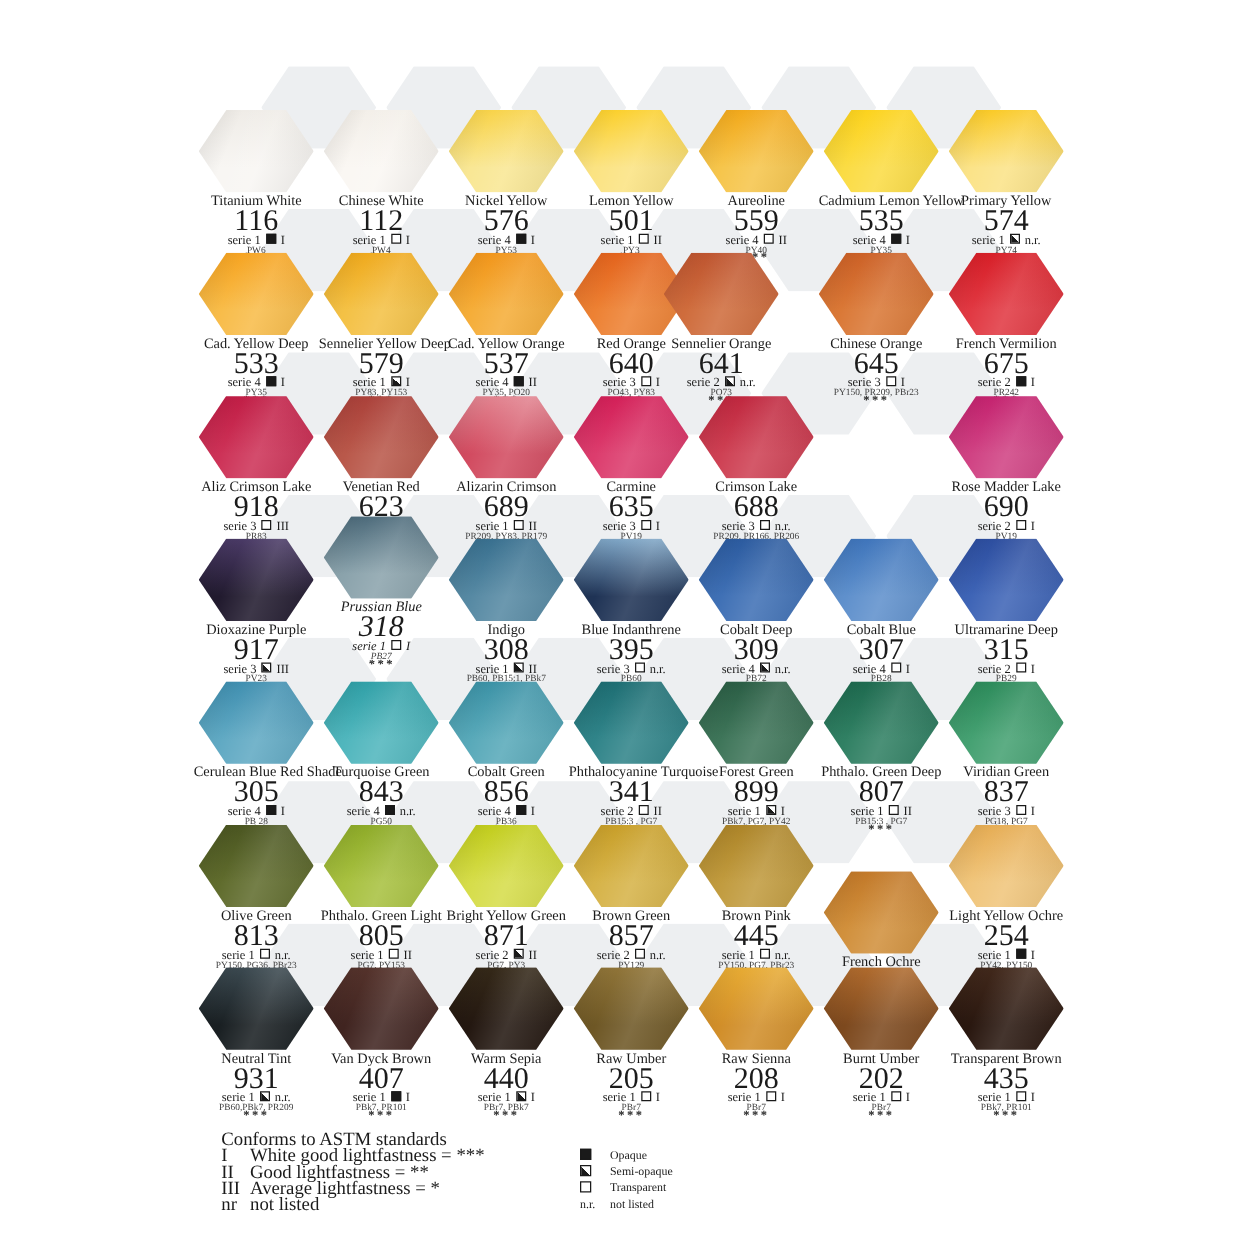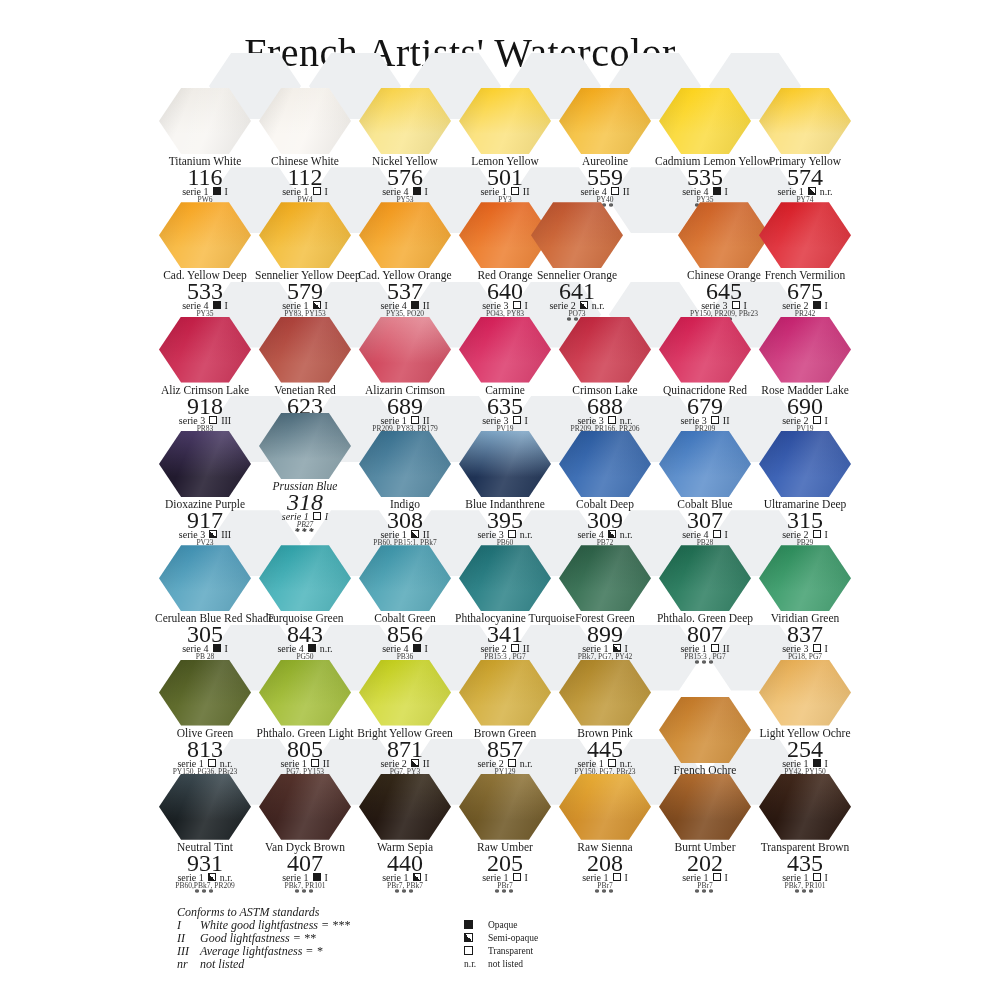--- a/index.html
+++ b/index.html
@@ -18,32 +18,31 @@
   .name{font-size:11.5px;line-height:11px;height:11px;margin-top:2px;white-space:nowrap;}
   .num{font-size:24px;line-height:20px;height:20px;}
   .serie{font-size:10px;line-height:9px;height:9px;}
   .pig{font-size:7.5px;line-height:7px;height:7px;color:#3b3b3b;white-space:nowrap;}
   .stars{font-size:10px;line-height:8px;height:8px;font-weight:bold;letter-spacing:2px;}
   .sym{display:inline-block;width:6px;height:6px;border:1px solid #1a1a1a;
        margin:0 4px 1px 4px;vertical-align:-1px;background:#fff;}
   .sym.opaque{background:#1a1a1a;}
   .sym.semi{background:linear-gradient(to top right,#1a1a1a 50%,#ffffff 50%);}
   .sym.transparent{background:#ffffff;}
-  .legend-astm{position:absolute;left:177px;top:906px;font-size:12px;line-height:13px;font-style:italic;}
+  .legend-astm{position:absolute;left:177px;top:906px;font-size:15px;line-height:13px;}
   .astm-key{display:inline-block;width:23px;}
   .legend-op{position:absolute;left:464px;top:919px;font-size:9.5px;line-height:13px;}
   .op-sym{display:inline-block;width:24px;text-align:left;}
   .op-sym .sym{width:7px;height:7px;margin:0;}
   .op-nr{font-size:9.5px;}
 </style>
 </head>
 <body>
 
 <div class="page">
-  <h1 class="title">French Artists' Watercolor</h1>
   <div class="grid" id="grid">
       <div class="hex gray" style="left: 209px; top: 53px;"></div>
       <div class="hex gray" style="left: 309px; top: 53px;"></div>
       <div class="hex gray" style="left: 409px; top: 53px;"></div>
       <div class="hex gray" style="left: 509px; top: 53px;"></div>
       <div class="hex gray" style="left: 609px; top: 53px;"></div>
       <div class="hex gray" style="left: 709px; top: 53px;"></div>
       <div class="hex gray" style="left: 209px; top: 167.3px;"></div>
       <div class="hex gray" style="left: 309px; top: 167.3px;"></div>
       <div class="hex gray" style="left: 409px; top: 167.3px;"></div>
@@ -169,21 +168,21 @@
         <div class="stars">***</div>
       </div>
       <div class="cell" style="left: 527px; top: 202.3px;">
         <div class="hex swatch" style="background:linear-gradient(180deg,#BE5530 0%,#CF6C3C 70%)"></div>
         <div class="name">Sennelier Orange</div>
         <div class="num">641</div>
         <div class="serie"><span>serie 2</span><span class="sym semi"></span><span>n.r.</span></div>
         <div class="pig">PO73</div>
         <div class="stars">***</div>
       </div>
-      <div class="cell" style="left: 674px; top: 202.3px;">
+      <div class="cell" style="left: 651px; top: 202.3px;">
         <div class="hex swatch" style="background:linear-gradient(180deg,#CC6127 0%,#DA7836 70%)"></div>
         <div class="name">Chinese Orange</div>
         <div class="num">645</div>
         <div class="serie"><span>serie 3</span><span class="sym transparent"></span><span>I</span></div>
         <div class="pig">PY150, PR209, PBr23</div>
         <div class="stars">***</div>
       </div>
       <div class="cell" style="left: 755px; top: 202.3px;">
         <div class="hex swatch" style="background:linear-gradient(180deg,#D71F28 0%,#E13842 70%)"></div>
         <div class="name">French Vermilion</div>
@@ -223,28 +222,20 @@
         <div class="serie"><span>serie 3</span><span class="sym transparent"></span><span>I</span></div>
         <div class="pig">PV19</div>
         <div class="stars">***</div>
       </div>
       <div class="cell" style="left: 555px; top: 316.6px;">
         <div class="hex swatch" style="background:linear-gradient(180deg,#C0283F 0%,#CE4053 70%)"></div>
         <div class="name">Crimson Lake</div>
         <div class="num">688</div>
         <div class="serie"><span>serie 3</span><span class="sym transparent"></span><span>n.r.</span></div>
         <div class="pig">PR209, PR166, PR206</div>
-        <div class="stars">***</div>
-      </div>
-      <div class="cell" style="left: 655px; top: 316.6px;">
-        <div class="hex swatch" style="background:linear-gradient(180deg,#D11F51 0%,#DB3A66 70%)"></div>
-        <div class="name">Quinacridone Red</div>
-        <div class="num">679</div>
-        <div class="serie"><span>serie 3</span><span class="sym transparent"></span><span>II</span></div>
-        <div class="pig">PR209</div>
         <div class="stars">***</div>
       </div>
       <div class="cell" style="left: 755px; top: 316.6px;">
         <div class="hex swatch" style="background:linear-gradient(180deg,#C4236F 0%,#D04283 70%)"></div>
         <div class="name">Rose Madder Lake</div>
         <div class="num">690</div>
         <div class="serie"><span>serie 2</span><span class="sym transparent"></span><span>I</span></div>
         <div class="pig">PV19</div>
         <div class="stars">***</div>
       </div>

